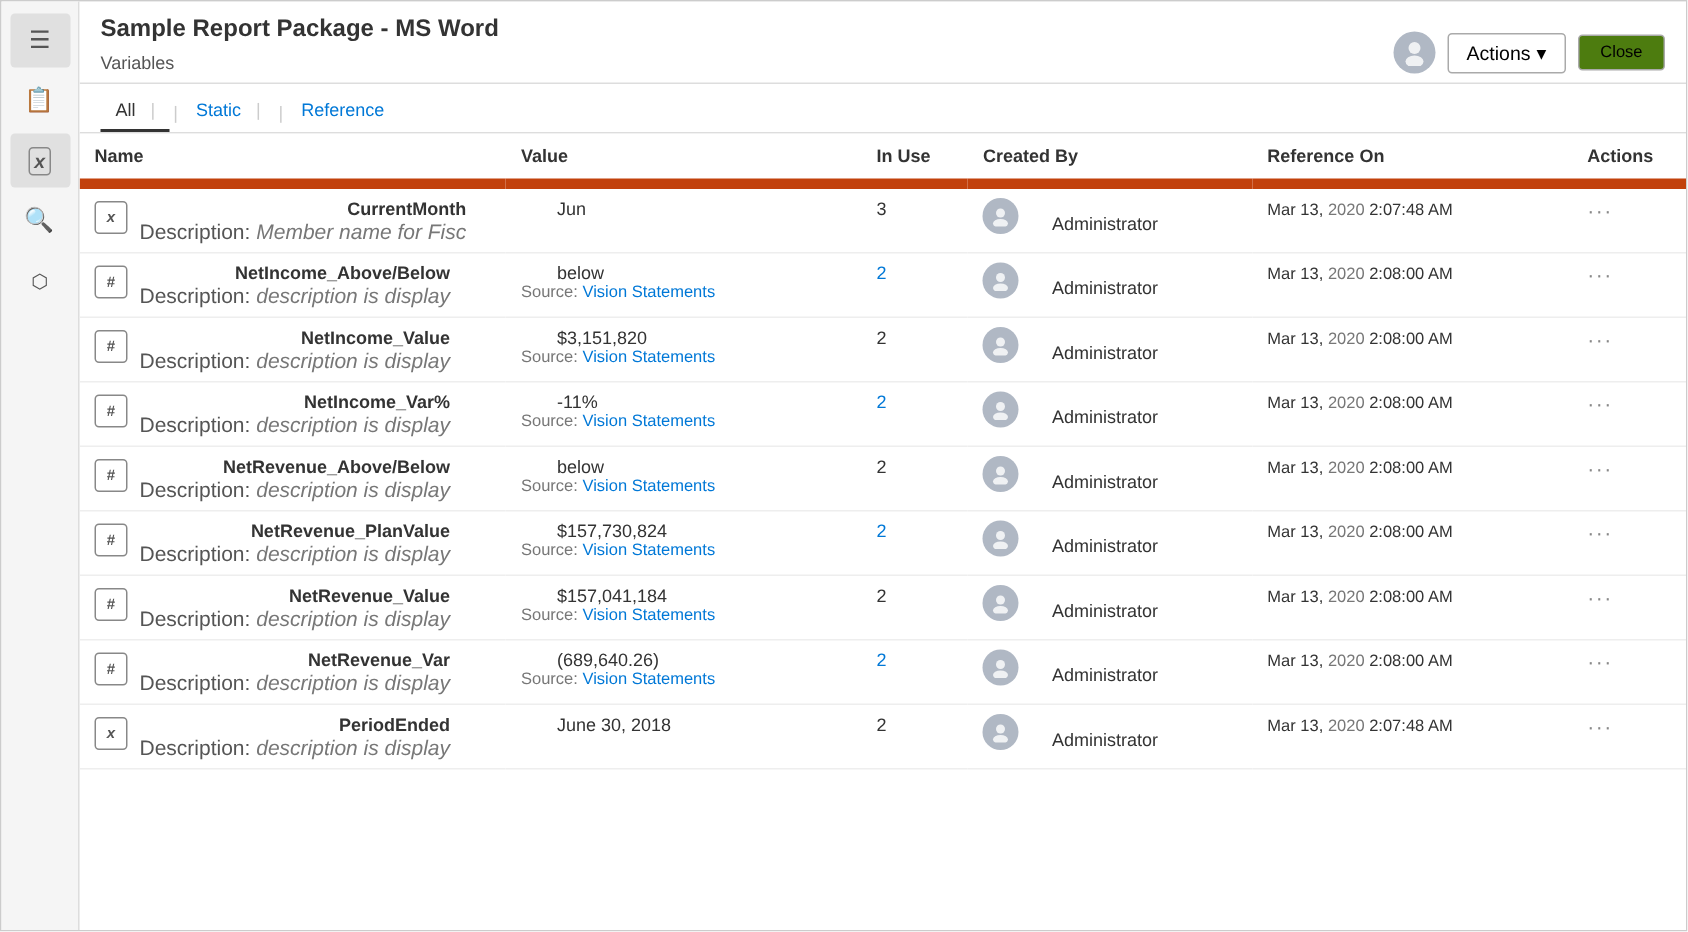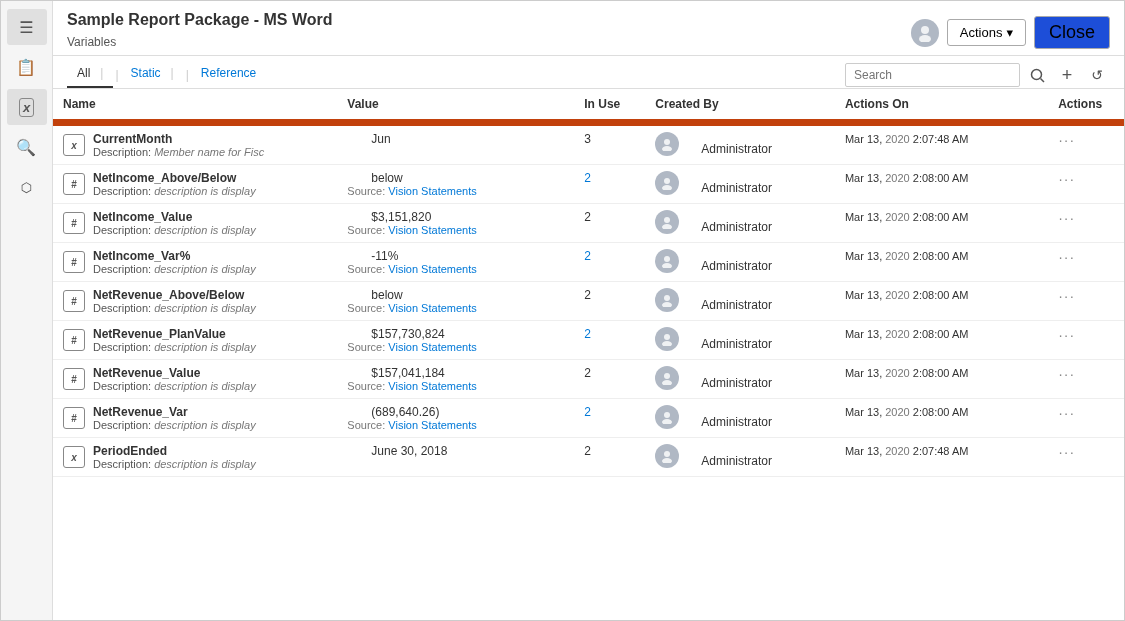--- a/index.html
+++ b/index.html
@@ -17,21 +17,21 @@
     .main { flex: 1; display: flex; flex-direction: column; overflow: hidden; }
 
     
     .header { padding: 10px 14px 6px 14px; border-bottom: 1px solid #ddd; display: flex; align-items: flex-end; justify-content: space-between; background: #fff; }
     .header-left {}
     .header-title { font-size: 16px; font-weight: bold; color: #333; }
     .header-subtitle { font-size: 12px; color: #555; margin-top: 6px; }
     .header-right { display: flex; align-items: center; gap: 8px; margin-top: 2px; }
     .user-icon { width: 28px; height: 28px; border-radius: 50%; background: #b0b8c4; display: flex; align-items: center; justify-content: center; color: #fff; font-size: 13px; }
     .btn-actions { background: #fff; border: 1px solid #aaa; border-radius: 3px; padding: 5px 12px; cursor: pointer; font-size: 13px; display: flex; align-items: center; gap: 4px; }
-    .btn-close { background: #1d4ed8; border: 1px solid #aaa; border-radius: 3px; padding: 5px 14px; cursor: pointer; font-size: 18px; }
+    .btn-close { background: #4d7c0f; border: 1px solid #aaa; border-radius: 3px; padding: 5px 14px; cursor: pointer; font-size: 11px; }
 
     
     .tab-bar { display: flex; align-items: center; justify-content: space-between; padding: 6px 14px 0 14px; border-bottom: 1px solid #ddd; background: #fff; }
     .tabs { display: flex; align-items: center; gap: 0; }
     .tab { padding: 4px 10px 6px 10px; cursor: pointer; font-size: 12px; color: #0078d7; border-bottom: 2px solid transparent; }
     .tab.active { color: #333; border-bottom: 2px solid #333; font-weight: normal; }
     .tab:not(:last-child)::after { content: '|'; margin-left: 10px; color: #ccc; }
     .search-area { display: flex; align-items: center; gap: 4px; }
     .search-input { border: 1px solid #ccc; border-radius: 2px; padding: 4px 8px; font-size: 12px; width: 175px; outline: none; }
     .icon-btn { width: 26px; height: 26px; display: flex; align-items: center; justify-content: center; cursor: pointer; color: #555; font-size: 14px; border: none; background: none; }
@@ -40,39 +40,39 @@
     .table-container { flex: 1; overflow-y: auto; }
     table { width: 100%; border-collapse: collapse; }
     thead tr { border-bottom: 7px solid #c2410c; }
     thead th { padding: 8px 10px; text-align: left; font-size: 12px; font-weight: bold; color: #333; background: #fff; white-space: nowrap; }
     tbody tr { border-bottom: 1px solid #eee; }
     td { padding: 6px 10px; vertical-align: top; font-size: 12px; }
     
     .var-icon { display: inline-flex; align-items: center; justify-content: center; width: 22px; height: 22px; border: 1.5px solid #888; border-radius: 3px; font-size: 10px; color: #555; font-style: italic; font-weight: bold; margin-top: 2px; flex-shrink: 0; }
     
     .var-name { font-weight: bold; color: #333; font-size: 12px; }
-    .var-desc { color: #777; font-size: 11px; font-style: italic; }
+    .var-desc { color: #777; font-size: 14px; font-style: italic; }
     .var-desc-label { color: #555; font-style: normal; }
     
     .val-main { font-size: 12px; color: #333; margin-left: 24px; }
     .val-source { font-size: 11px; color: #777; }
     .val-source span { color: #0078d7; }
     
     .in-use-link { color: #0078d7; text-decoration: none; cursor: pointer; }
     
     .avatar { width: 24px; height: 24px; border-radius: 50%; background: #b0b8c4; display: flex; align-items: center; justify-content: center; color: #fff; font-size: 11px; flex-shrink: 0; }
     
     .creator-cell { display: flex; align-items: flex-end; gap: 22px; }
     
     .date-text { color: #333; font-size: 11px; white-space: nowrap; }
     
     .actions-dots { color: #888; letter-spacing: 1px; cursor: pointer; font-size: 14px; }
 
     .name-cell { display: flex; gap: 8px; align-items: flex-start; min-width: 200px; }
-    .name-text { display: flex; flex-direction: column; }
+    .name-text { display: flex; flex-direction: column; align-items: flex-end; }
 
     .col-name { width: 240px; }
     .col-value { width: 200px; }
     .col-inuse { width: 60px; }
     .col-createdby { width: 160px; }
     .col-modifiedon { width: 180px; }
     .col-actions { width: 60px; }
   </style>
 </head>
 <body>
@@ -120,42 +120,31 @@
     </div>
 
     <div class="tab-bar">
       <div class="tabs">
         <div class="tab active">All</div>
         <span style="color:#ccc;margin:0 2px;font-size:12px;">|</span>
         <div class="tab">Static</div>
         <span style="color:#ccc;margin:0 2px;font-size:12px;">|</span>
         <div class="tab">Reference</div>
       </div>
-      <div class="search-area">
-        <input class="search-input" type="text" placeholder="Search" style="">
-        <button class="icon-btn">
-          <svg width="15" height="15" viewBox="0 0 15 15" fill="none">
-            <circle cx="6.5" cy="6.5" r="5" stroke="#555" stroke-width="1.5"></circle>
-            <line x1="10.5" y1="10.5" x2="14" y2="14" stroke="#555" stroke-width="1.5"></line>
-          </svg>
-        </button>
-        <button class="icon-btn" style="font-size:18px;color:#555;">+</button>
-        <button class="icon-btn" style="font-size:14px;color:#555;">↺</button>
-      </div>
     </div>
 
     <div class="table-container">
       <table>
         <thead>
           <tr>
             <th class="col-name">Name</th>
             <th class="col-value">Value</th>
             <th class="col-inuse">In Use</th>
             <th class="col-createdby">Created By</th>
-            <th class="col-modifiedon">Actions On</th>
+            <th class="col-modifiedon">Reference On</th>
             <th class="col-actions">Actions</th>
           </tr>
         </thead>
         <tbody id="table-body">
         <tr>
               <td class="col-name">
     <div class="name-cell">
       <div class="var-icon" style="font-style:italic">x</div>
       <div class="name-text">
         <span class="var-name">CurrentMonth</span>

